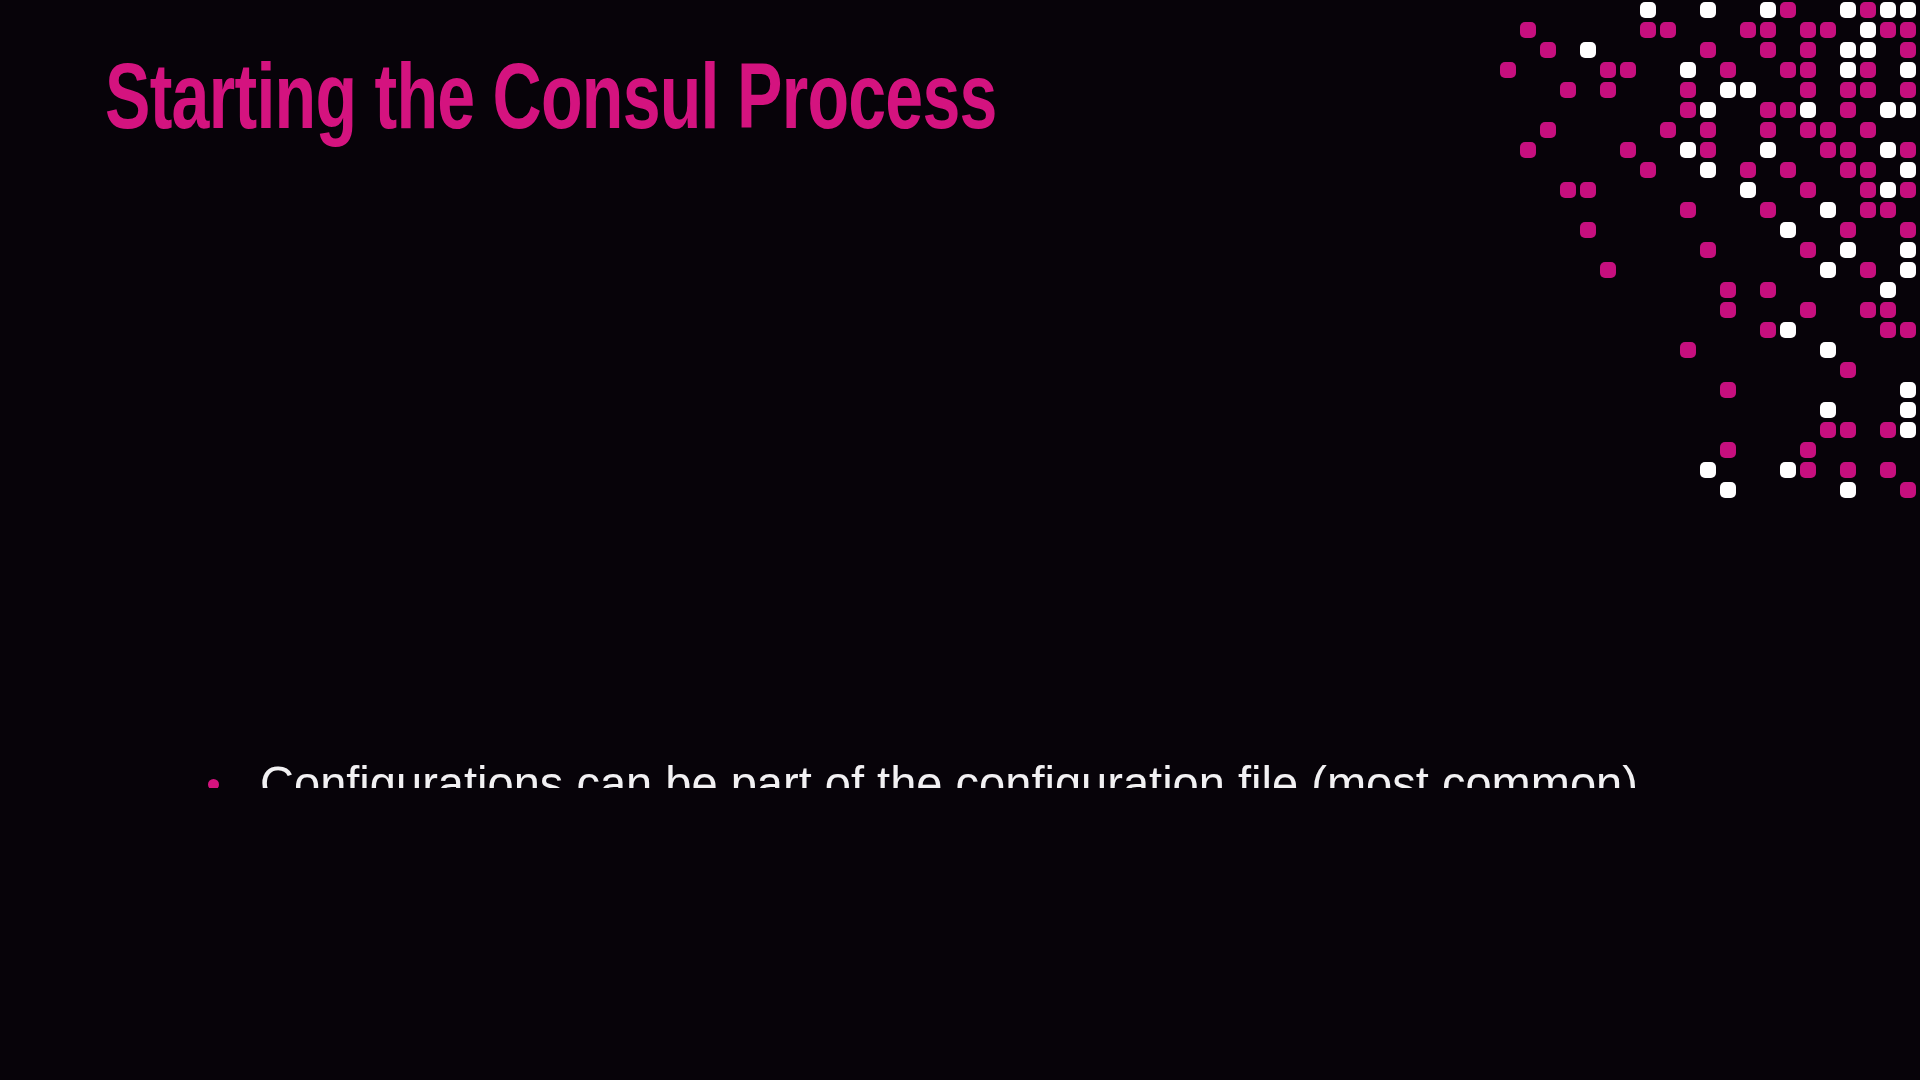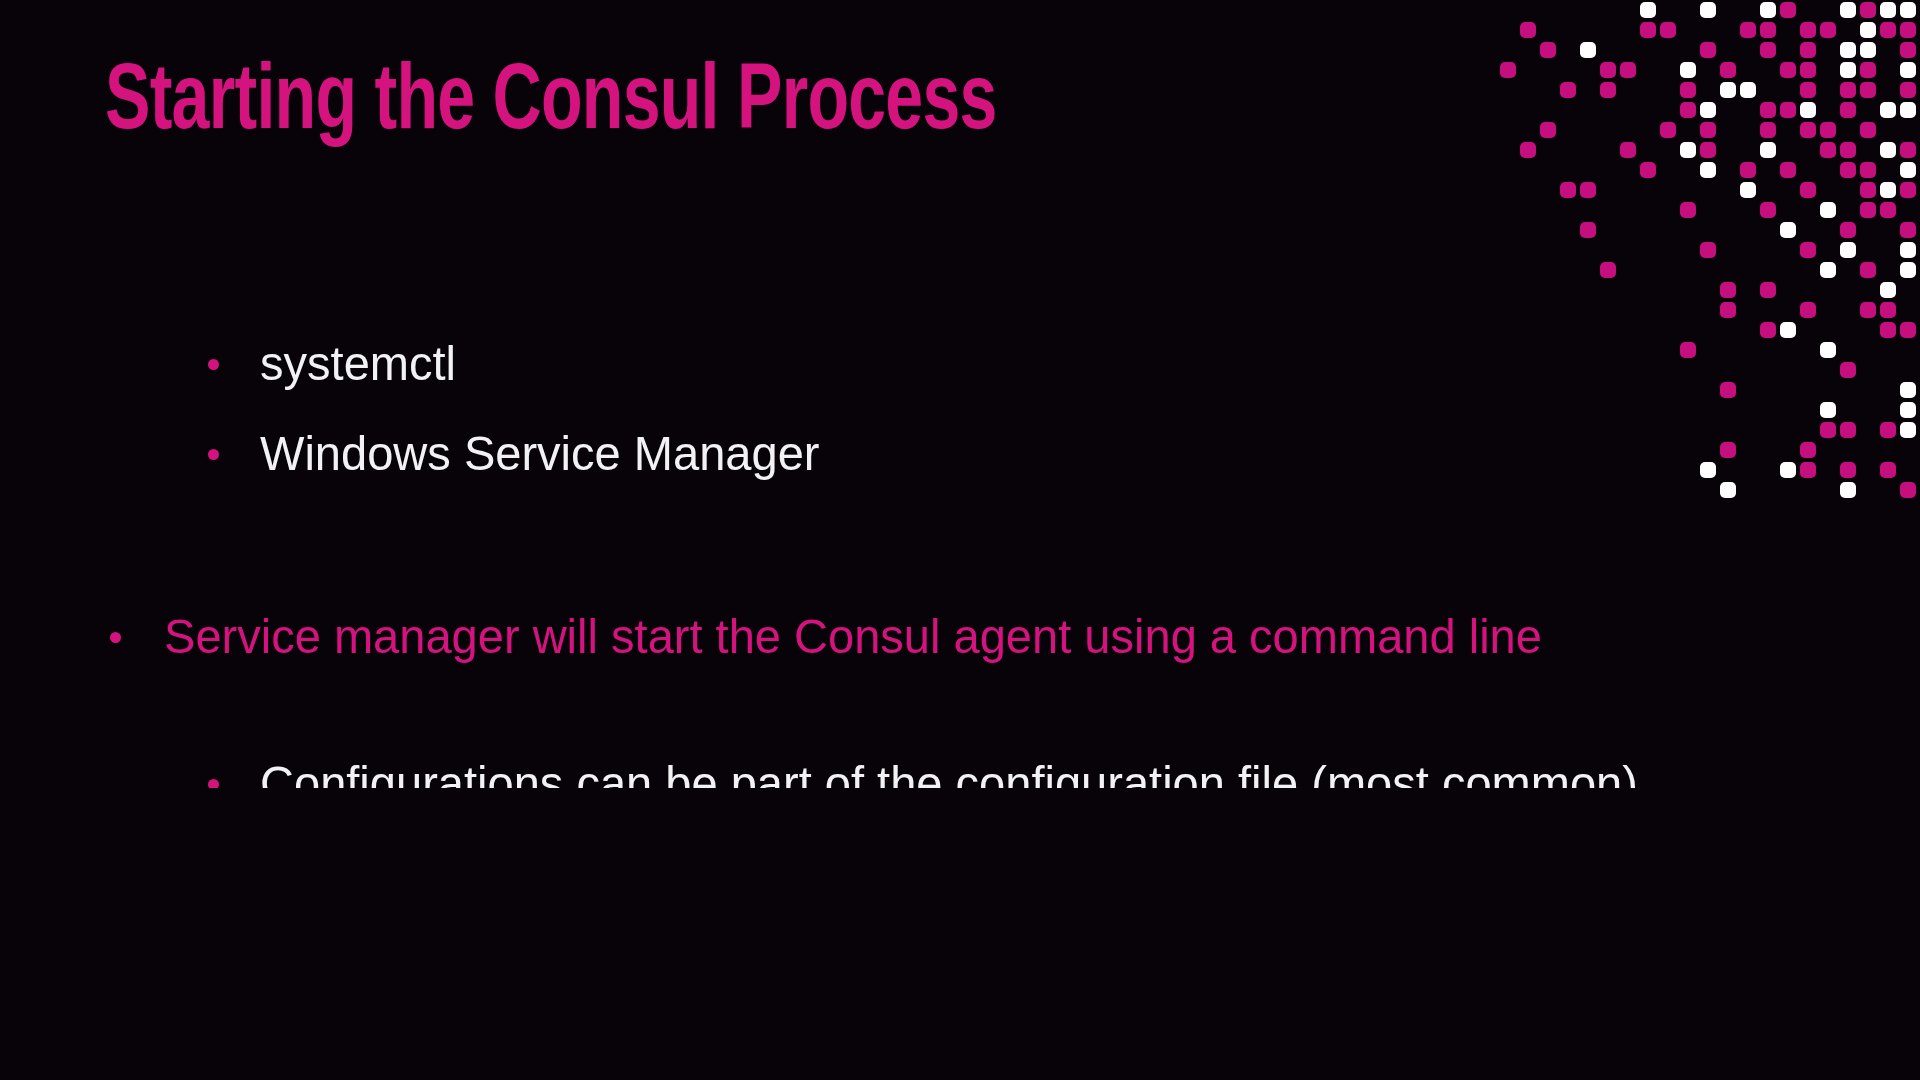--- a/index.html
+++ b/index.html
@@ -23,33 +23,21 @@
   #pixel-pattern .px{position:absolute;border-radius:5px;}
   #avatar-wrap{position:absolute;left:1725px;top:852px;width:195px;height:228px;}
 </style>
 </head>
 <body>
 
 <div id="stage" style="background: rgb(7, 3, 9);">
 
   <div class="title" style="color: rgb(212, 19, 127);">Starting the Consul Process</div>
 
-  <div class="row lvl2" style="top:334px">
-    <span class="dot accent-bg" style="background: rgb(212, 19, 127);"></span>
-    <span class="txt white-fg" style="color: rgb(242, 241, 243);">systemctl</span>
-  </div>
-  <div class="row lvl2" style="top:424px">
-    <span class="dot accent-bg" style="background: rgb(212, 19, 127);"></span>
-    <span class="txt white-fg" style="color: rgb(242, 241, 243);">Windows Service Manager</span>
-  </div>
-
-  <div class="row lvl1" style="top:607px">
-    <span class="dot accent-bg" style="background: rgb(212, 19, 127);"></span>
-    <span class="txt accent-fg" style="color: rgb(212, 19, 127);">Service manager will start the Consul agent using a command line</span>
-  </div>
+
   <div class="row lvl2" style="top:754px">
     <span class="dot accent-bg" style="background: rgb(212, 19, 127);"></span>
     <span class="txt white-fg" style="color: rgb(242, 241, 243);">Configurations can be part of the configuration file (most common)</span>
   </div>
 
   <div id="pixel-pattern">
       <div class="px" style="left: 1640px; top: 2px; width: 16px; height: 16px; background: rgb(255, 255, 255);"></div>
       <div class="px" style="left: 1700px; top: 2px; width: 16px; height: 16px; background: rgb(255, 255, 255);"></div>
       <div class="px" style="left: 1760px; top: 2px; width: 16px; height: 16px; background: rgb(255, 255, 255);"></div>
       <div class="px" style="left: 1780px; top: 2px; width: 16px; height: 16px; background: rgb(198, 15, 126);"></div>

